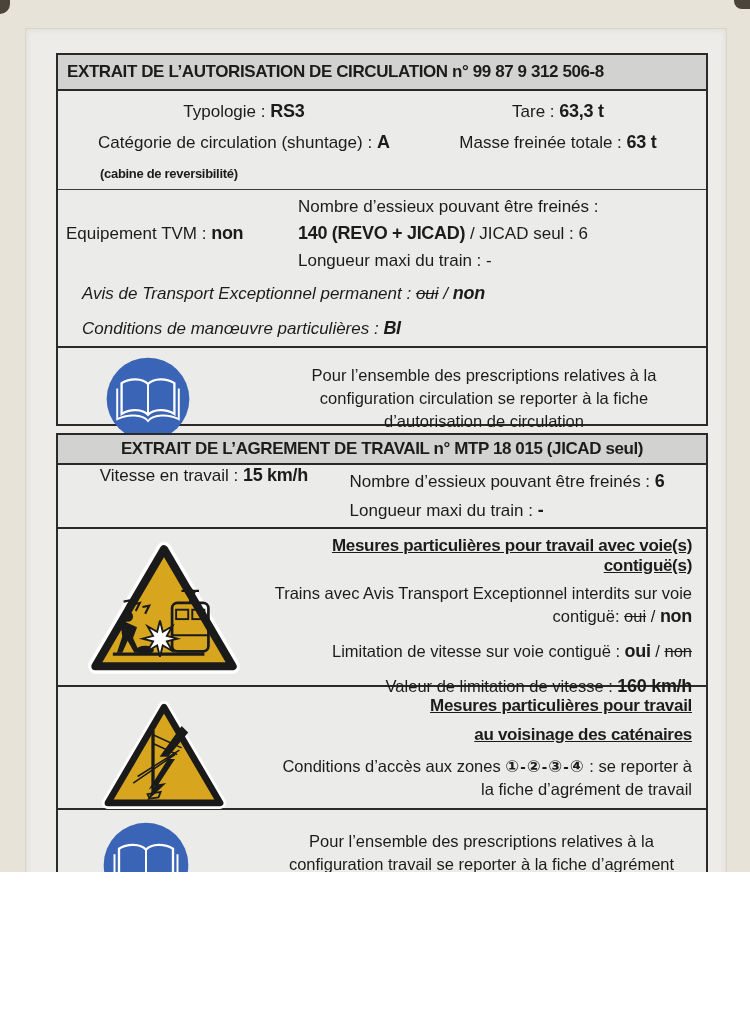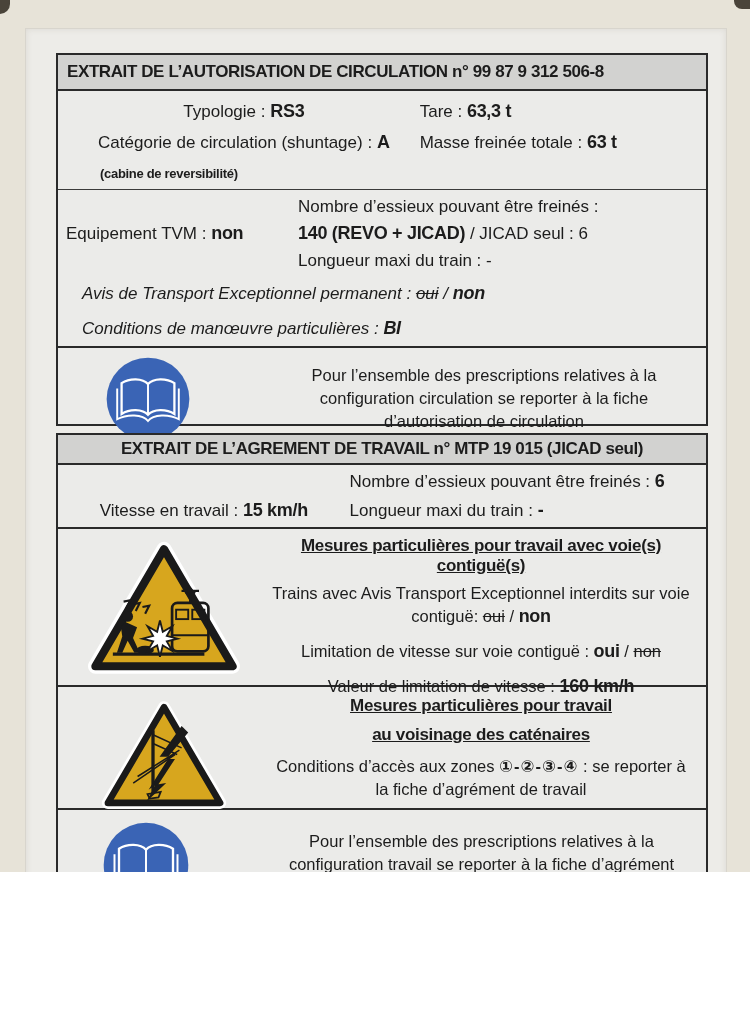--- a/index.html
+++ b/index.html
@@ -31,49 +31,49 @@
   .hdr{
     background:#d2d2d0;
     border-bottom:2px solid #2a2a2a;
     font-weight:bold;font-size:17px;letter-spacing:-0.4px;
   }
   .hdr1{height:34px;line-height:34px;padding-left:9px;text-align:left;}
   .hdr2{height:28px;line-height:28px;text-align:center;}
   .pairrows{padding:5px 10px 0 10px;}
   .pairrow{display:flex;line-height:30px;font-size:17px;}
   .pairrow .lcell{width:56%;text-align:center;}
-  .pairrow .rcell{width:44%;text-align:left;}
+  .pairrow .rcell{width:44%;text-align:center;}
   .cabine-row{line-height:31px;padding-left:32px;font-weight:bold;font-size:13px;letter-spacing:-0.3px;}
   .divider{border-top:2px solid #2a2a2a;}
   .thindiv{border-top:1.5px solid #3a3a3a;}
   .tvm-area{display:flex;padding:3px 8px 2px 8px;}
   .tvm-left{width:232px;display:flex;align-items:center;font-size:17px;}
   .tvm-right{flex:1;font-size:17px;}
   .tvm-right .ln{line-height:27px;}
   .plainline{padding:1px 24px;line-height:32px;font-size:17px;font-style:italic;}
   .bv{font-weight:bold;font-size:18px;letter-spacing:-0.3px;}
   .struck{text-decoration:line-through;}
   .bookrow{display:flex;align-items:center;gap:44px;}
   .bookrow .icon-col{display:flex;justify-content:center;}
   .box1 .bookrow{height:101px;}
   .box1 .bookrow .icon-col{width:180px;}
   .box2 .bookrow{height:109px;}
   .box2 .bookrow .icon-col{width:175px;}
   .booktext{flex:1;text-align:center;font-size:16.5px;line-height:23px;padding:0 22px 0 2px;}
   .vitesse-row{display:flex;height:62px;}
-  .vitesse-left{width:45%;display:flex;align-items:center;justify-content:center;font-size:17px;margin-top:29px;}
+  .vitesse-left{width:45%;display:flex;justify-content:center;font-size:17px;}
   .vitesse-right{flex:1;display:flex;flex-direction:column;justify-content:center;font-size:17px;}
   .vitesse-right .ln{line-height:28px;}
   .warnsec{display:flex;}
   .warnsec .tri-col{display:flex;justify-content:center;align-items:flex-start;padding-top:8px;}
   .sec-worker{height:156px;}
   .sec-worker .tri-col{width:212px;}
   .sec-catenary{height:121px;}
   .sec-catenary .tri-col{width:212px;padding-top:10px;}
-  .warn-content{flex:1;text-align:center;padding-right:14px;font-size:16.5px;}
+  .warn-content{flex:1;text-align:right;padding-right:14px;font-size:16.5px;}
   .warn-title{font-weight:bold;font-size:17px;text-decoration:underline;margin-top:7px;letter-spacing:-0.3px;}
   .warn-title2{font-weight:bold;font-size:17px;text-decoration:underline;margin-top:9px;letter-spacing:-0.3px;}
   .warn-line{line-height:23px;}
   .mt6{margin-top:6px;} .mt10{margin-top:10px;} .mt12{margin-top:12px;}
   .zones{font-weight:bold;letter-spacing:1px;}
   .footer-ref{
     position:absolute;right:22px;top:888px;
     font-size:8px;font-weight:bold;color:#33313f;letter-spacing:0;
   }
 </style>
@@ -155,21 +155,21 @@
             <path d="M50,33 C44,26 29,26 20,32 L20,67 C29,61 44,61 50,68 C56,61 71,61 80,67 L80,32 C71,26 56,26 50,33 Z" fill="none" stroke="#ffffff" stroke-width="2.6"></path>
             <line x1="50" y1="33" x2="50" y2="68" stroke="#ffffff" stroke-width="2.2"></line>
             <path d="M15,38 L15,73 C26,67 44,67 50,75 C56,67 74,67 85,73 L85,38" fill="none" stroke="#ffffff" stroke-width="2.2"></path>
           </svg>
         </div>
         <div class="booktext">Pour l’ensemble des prescriptions relatives à la configuration circulation se reporter à la fiche d’autorisation de circulation</div>
       </div>
     </div>
 
     <div class="box box2">
-      <div class="hdr hdr2">EXTRAIT DE L’AGREMENT DE TRAVAIL n° MTP 19 015 (JICAD seul)</div>
+      <div class="hdr hdr2">EXTRAIT DE L’AGREMENT DE TRAVAIL n° MTP 18 015 (JICAD seul)</div>
 
       <div class="vitesse-row">
         <div class="vitesse-left">
           <span>
             <span>Vitesse en travail :</span>
             <span class="bv">15 km/h</span>
           </span>
         </div>
         <div class="vitesse-right">
           <div class="ln">

